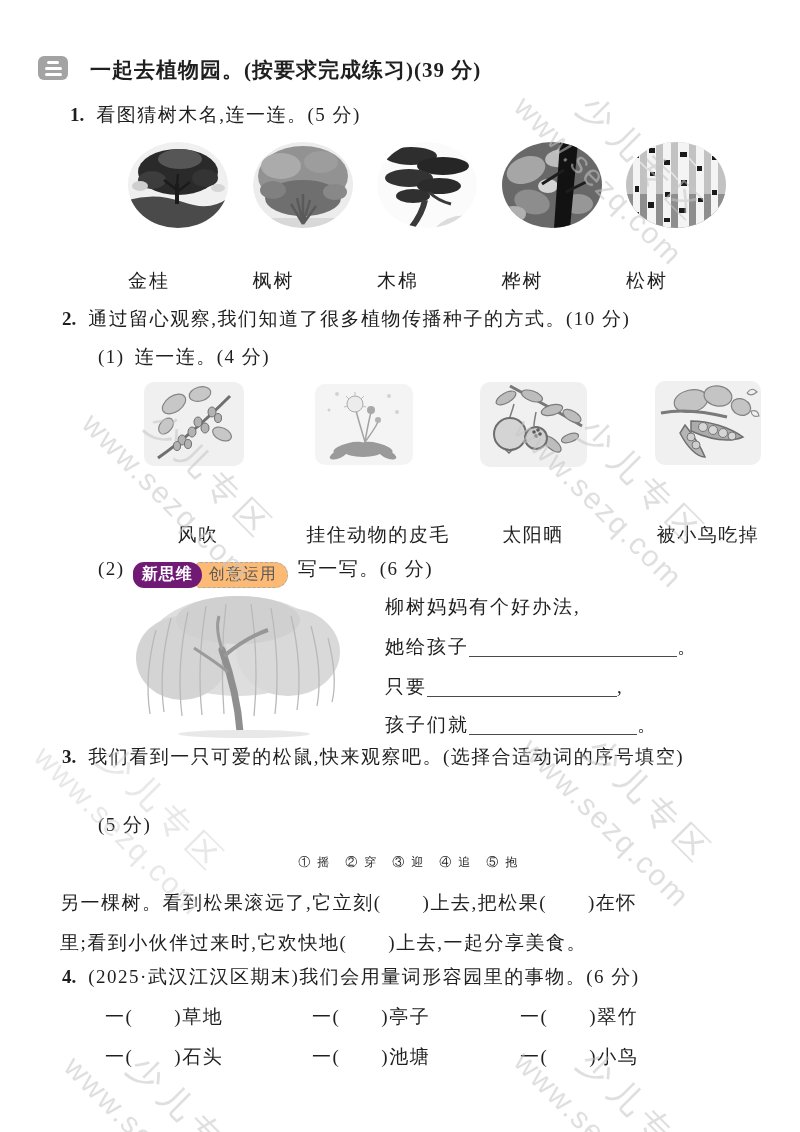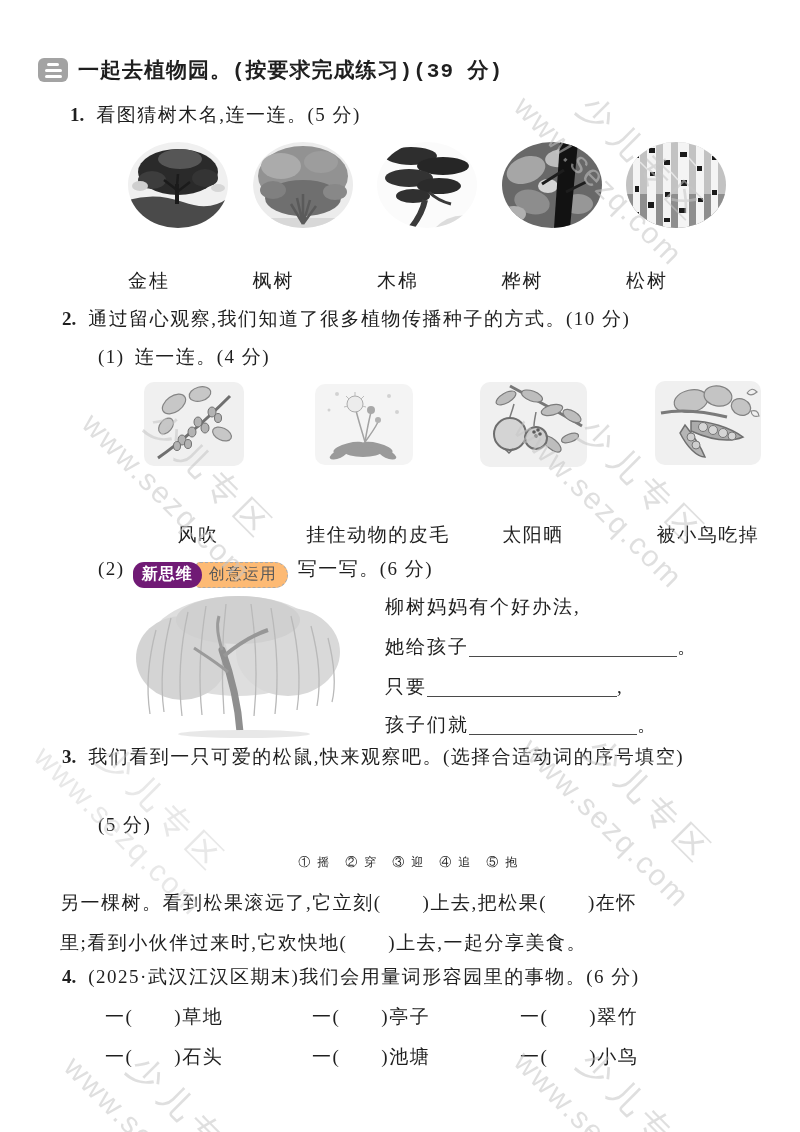--- a/index.html
+++ b/index.html
@@ -14,21 +14,21 @@
     position:absolute;transform:rotate(45deg);transform-origin:0 0;
     color:#c6c6c6;opacity:.55;pointer-events:none;z-index:5;white-space:nowrap;
     line-height:46px;
   }
   .wm-brand{font-size:34px;letter-spacing:7px;margin-left:46px;}
   .wm-url{font-size:30px;letter-spacing:2px;font-family:"Liberation Sans",sans-serif;}
   
   .abs{position:absolute;}
   .qnum{font-weight:700;font-size:19px;}
   .qtext{font-size:19px;letter-spacing:1.5px;white-space:nowrap;}
-  .header-row{display:flex;align-items:center;gap:10px;font-family:Liberation Mono, monospace;}
+  .header-row{display:flex;align-items:flex-start;gap:22px;}
   .header-title{font-weight:700;font-size:21px;letter-spacing:1px;white-space:nowrap;}
   .sec-icon{width:30px;height:24px;border-radius:6px;background:#a3a3a3;
     display:flex;flex-direction:column;justify-content:center;align-items:center;gap:3px;flex:0 0 auto;}
   .sec-icon i{display:block;height:3px;background:#fff;border-radius:2px;}
   .sec-icon i.b1{width:12px;}
   .sec-icon i.b2{width:17px;}
   .sec-icon i.b3{width:17px;}
   
   .tree-row{display:flex;justify-content:space-between;width:598px;}
   .tree-circle{width:100px;height:86px;border-radius:50%;overflow:hidden;flex:0 0 auto;}

